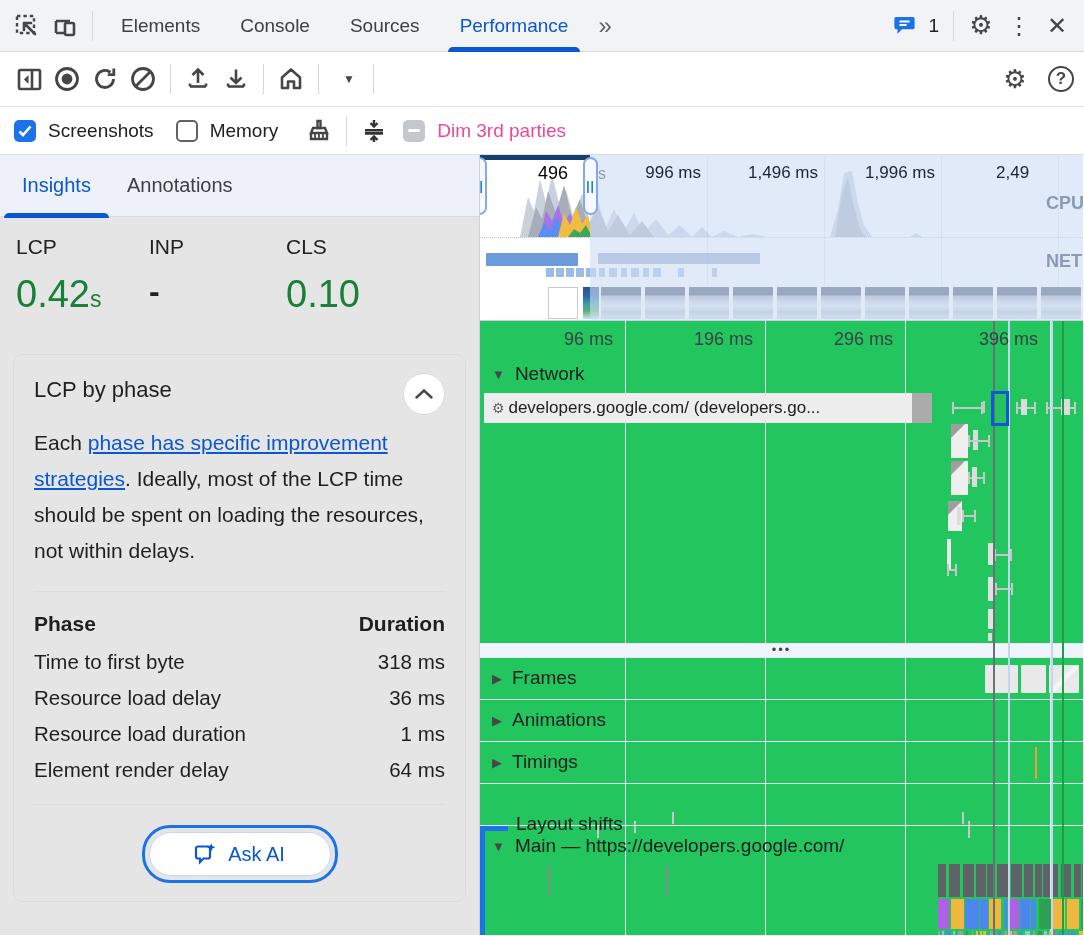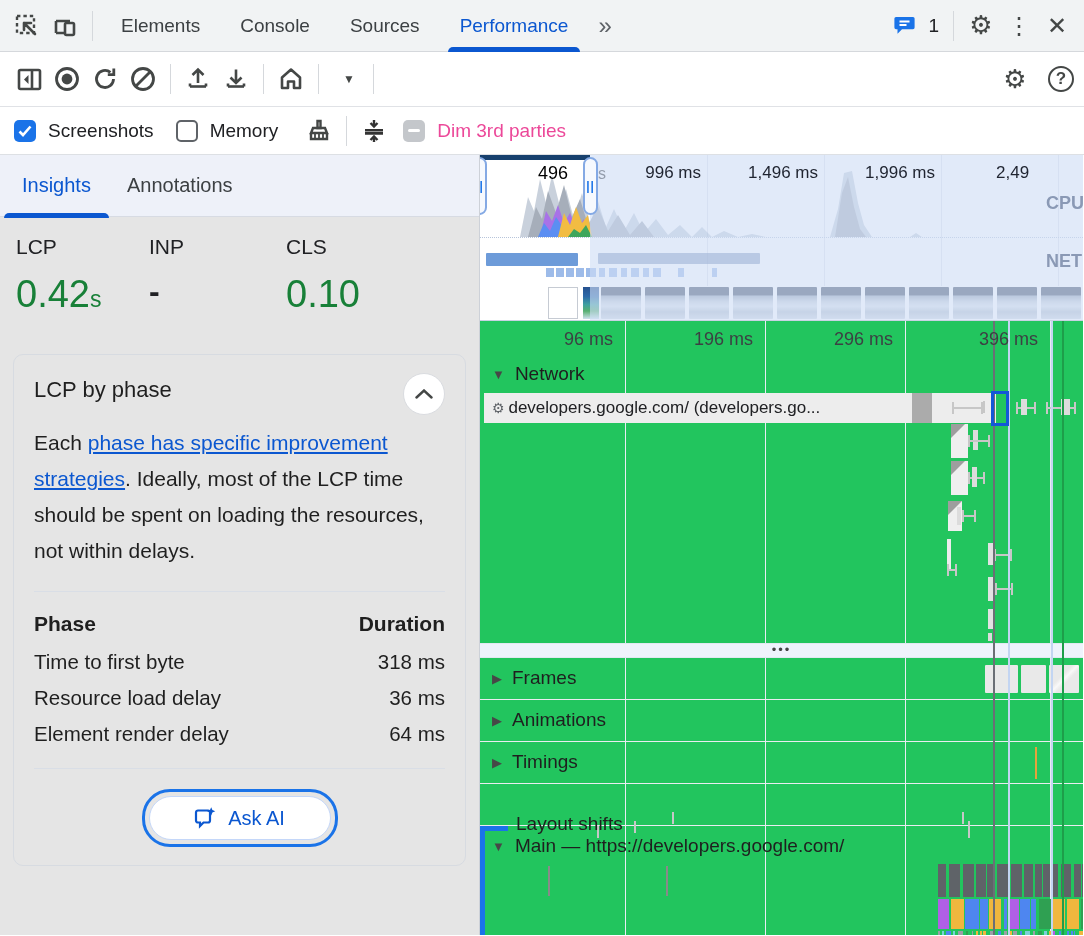--- a/index.html
+++ b/index.html
@@ -301,20 +301,24 @@
         </tr>
         <tr>
           <td>Time to first byte</td>
           <td class="num">318 ms</td>
         </tr>
         <tr>
           <td>Resource load delay</td>
           <td class="num">36 ms</td>
         </tr>
         <tr>
+          <td>Resource load duration</td>
+          <td class="num">1 ms</td>
+        </tr>
+        <tr>
           <td>Element render delay</td>
           <td class="num">64 ms</td>
         </tr>
       </tbody>
         </table>
       <div class="card-divider" style="margin-top:16px;"></div>
       <div class="askai-outer">
         <div class="askai-pill">
           <svg width="24" height="24" viewBox="0 0 24 24">
               <path d="M4 4.5 h10 a2 2 0 0 1 2 2 v8 a2 2 0 0 1 -2 2 h-4.5 l-3.5 3.5 v-3.5 h-2 a2 2 0 0 1 -2 -2 v-8 a2 2 0 0 1 2 -2 z" fill="none" stroke="#0b57d0" stroke-width="2.2"></path>
@@ -410,21 +414,21 @@
 
       <div class="trackrow" style="top:337px;height:42px;"></div>
       <div class="trackrow" style="top:379px;height:42px;"></div>
       <div class="trackrow" style="top:421px;height:42px;"></div>
       <div class="trackrow" style="top:463px;height:42px;"></div>
 
       <div class="track-head" style="top:42px;">
         <span class="tri">▼</span>
         <span>Network</span>
       </div>
-      <div class="nw-bar" style="left:4px;top:72px;width:512px;height:30px;font-size:17px;color:#202124;line-height:30px;padding-left:8px;white-space:nowrap;overflow:hidden;">
+      <div class="nw-bar" style="left:4px;top:72px;width:448px;height:30px;font-size:17px;color:#202124;line-height:30px;padding-left:8px;white-space:nowrap;overflow:hidden;">
         <span style="color:#5f6368;font-size:14px;">⚙ </span><span>developers.google.com/ (developers.go...</span>
       </div>
       <div class="nw-bar" style="left:432px;top:72px;width:20px;height:30px;background:#ababab;"></div>
       <div id="nw-decor">
           <div class="whisk" style="left: 472px; top: 86px; width: 31px; height: 2px;"></div>
           <div class="wcap" style="left: 472px; top: 81px; width: 2px; height: 12px;"></div>
           <div class="wcap" style="left: 501px; top: 81px; width: 2px; height: 12px;"></div>
           <div class="wcap" style="left: 503px; top: 80px; width: 2px; height: 12px;"></div>
           <div class="whisk" style="left: 536px; top: 86px; width: 20px; height: 2px;"></div>
           <div class="wcap" style="left: 536px; top: 81px; width: 2px; height: 12px;"></div>

